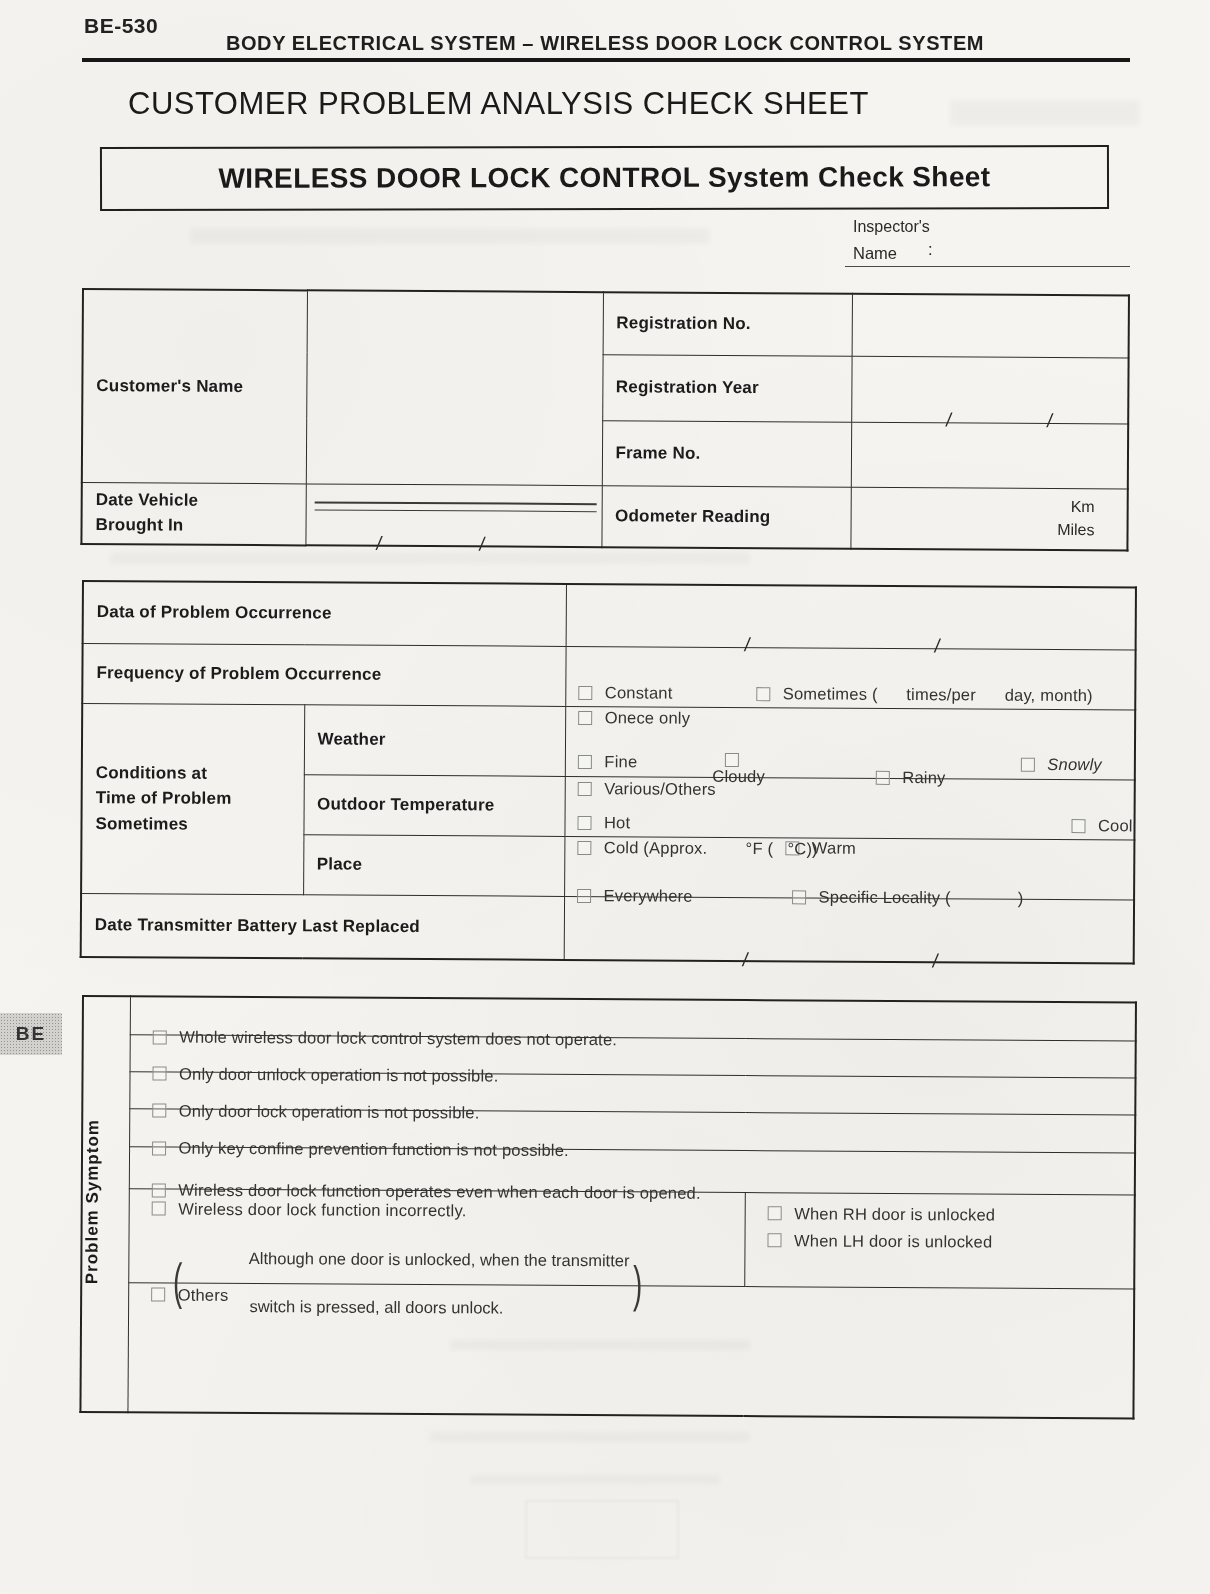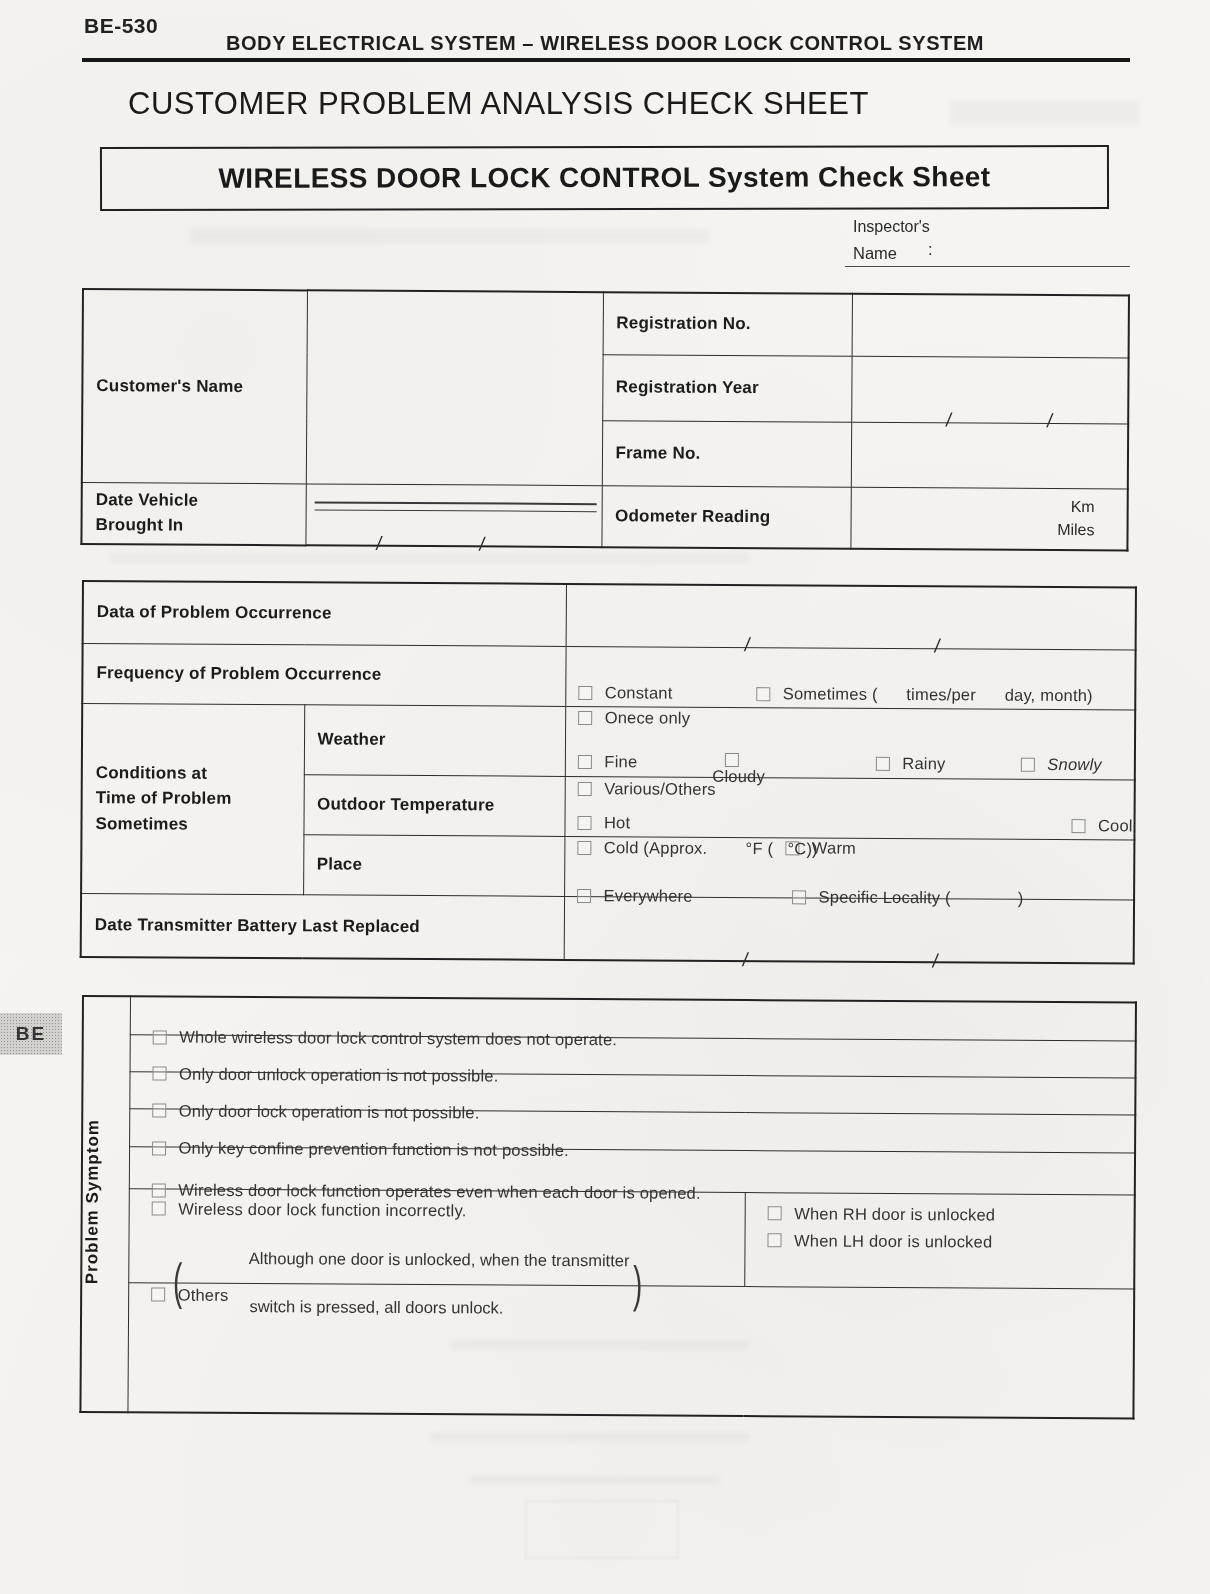--- a/index.html
+++ b/index.html
@@ -224,21 +224,21 @@
       <td>
         <div class="cellwrap">
           <span class="opt" style="left:12px;top:11px;">
             <span class="cb"></span>
             <span class="opt-label">Fine</span>
           </span>
           <span class="opt" style="left:147px;top:11px;flex-direction:column;">
             <span class="cb"></span>
             <span class="opt-label">Cloudy</span>
           </span>
-          <span class="opt" style="left:310px;top:11px;align-items:center;">
+          <span class="opt" style="left:310px;top:25px;align-items:center;">
             <span class="cb"></span>
             <span class="opt-label">Rainy</span>
           </span>
           <span class="opt" style="left:455px;top:11px;font-style:italic;">
             <span class="cb"></span>
             <span class="opt-label">Snowly</span>
           </span>
           <span class="opt" style="left:12px;top:38px;">
             <span class="cb"></span>
             <span class="opt-label">Various/Others</span>

